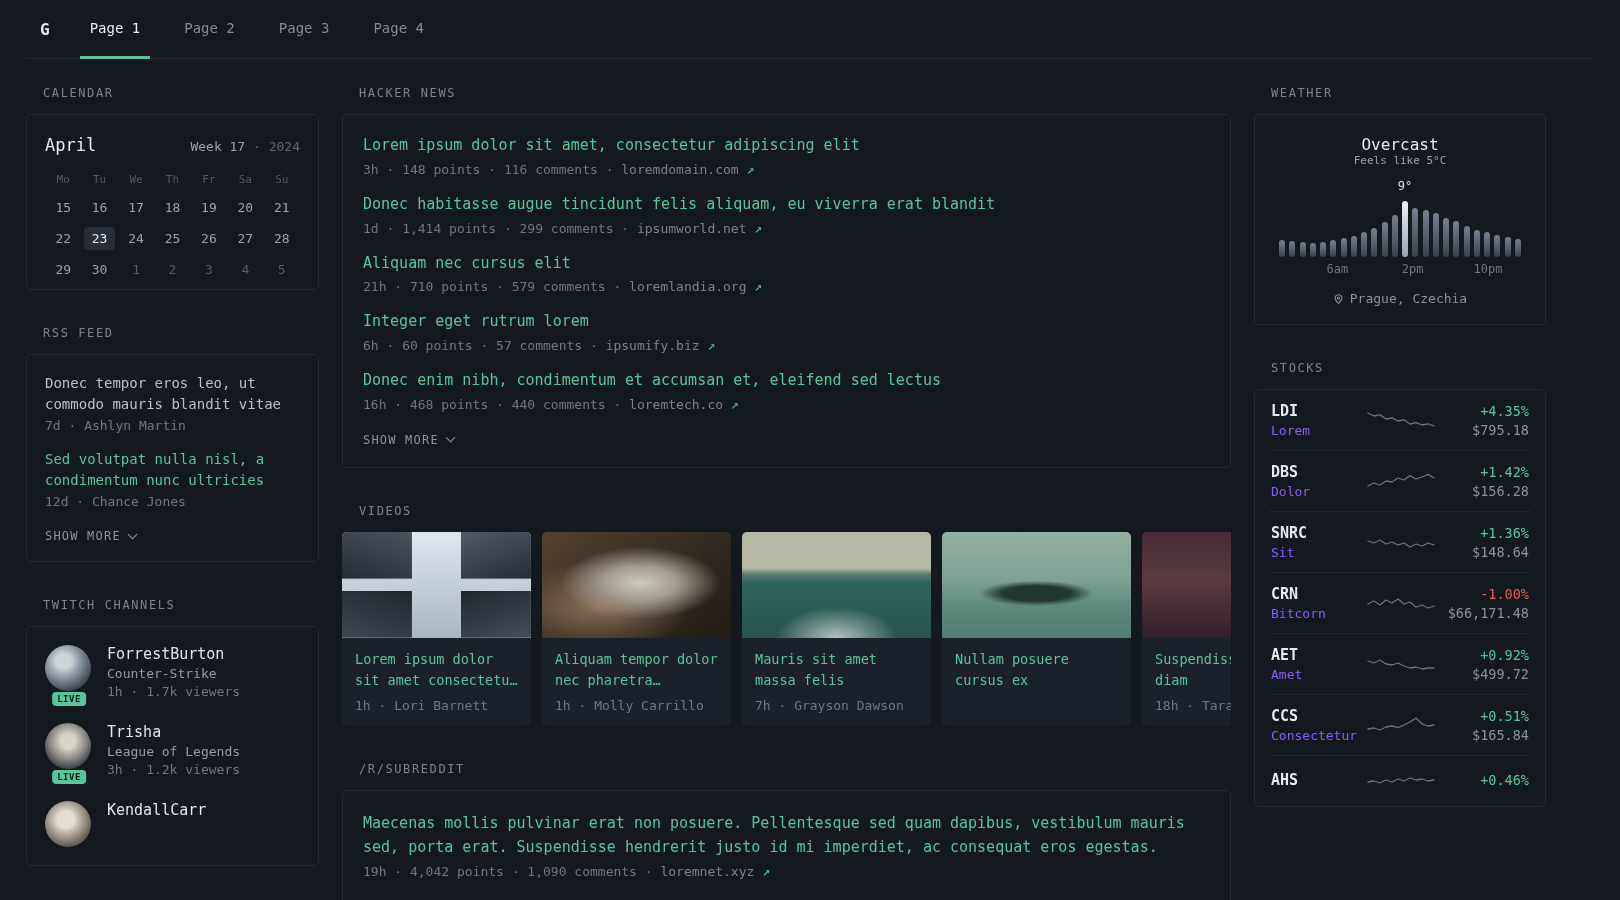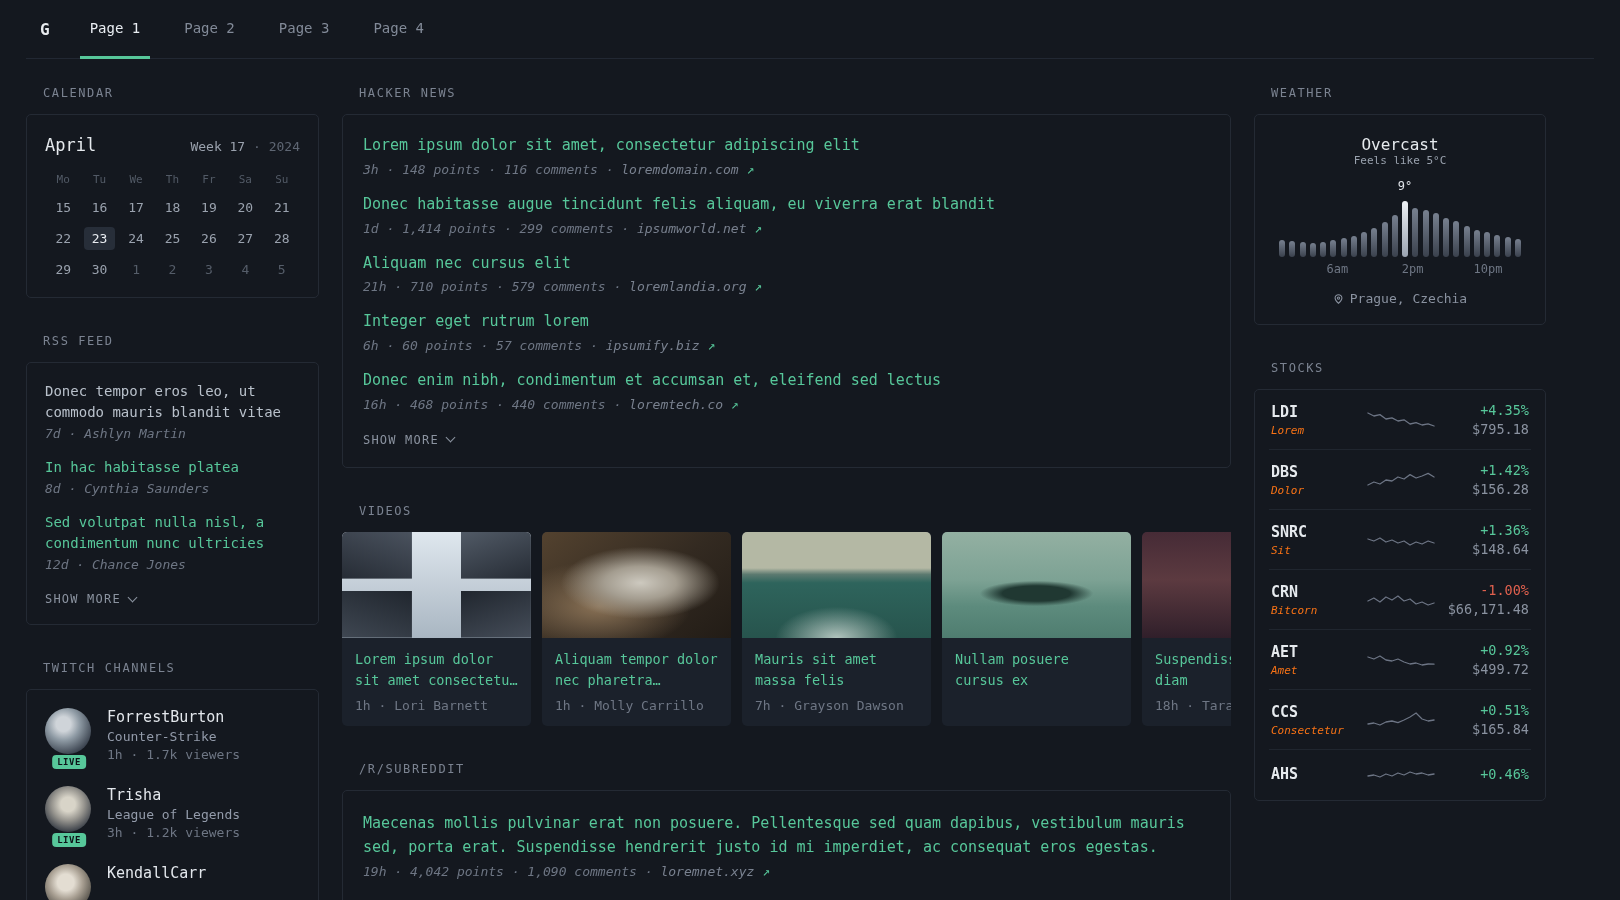--- a/index.html
+++ b/index.html
@@ -23,25 +23,25 @@
   .tab.active{color:#e9edf2;border-bottom-color:var(--accent);}
 
   
   .content{display:flex;gap:23px;padding:27px 74px 0 26px;align-items:flex-start;}
   .col-left{width:293px;flex:none;}
   .col-mid{flex:1;min-width:0;}
   .col-right{width:292px;flex:none;}
   .widget{margin-bottom:36px;}
   .widget-header{font-size:12px;font-weight:normal;letter-spacing:1.6px;color:#7b8391;margin:0 0 14px 17px;}
   .card{border:1px solid #242a34;border-radius:5px;}
-  .meta{color:#70788 6;font-style:italic;}
+  .meta{color:#70788 6;}
   .meta, .vmeta, .ch-meta{color:#6e7684;font-size:13px;}
 
   
-  .cal{padding:20px 18px 16px;}
+  .cal{padding:20px 18px 8px;}
   .cal-top{display:flex;justify-content:space-between;align-items:baseline;}
   .cal-month{font-size:17px;color:#e6eaee;}
   .cal-week{font-size:13px;color:#9aa1ad;}
   .cal-week .dim{color:#5e6673;}
   .cal-grid{display:grid;grid-template-columns:repeat(7,1fr);row-gap:8px;margin-top:18px;text-align:center;}
   .cal-wd{font-size:11px;color:#525a66;padding-bottom:2px;}
   .cal-day{font-size:13px;color:#9aa2ae;padding:4px 0;margin:0 3px;}
   .cal-day.out{color:#555d69;}
   .cal-day.today{background:#272e39;color:#e8ecf1;border-radius:4px;}
 
@@ -115,21 +115,21 @@
   .w-hours span{position:absolute;transform:translateX(-50%);font-size:12px;color:#6e7684;}
   .w-loc{margin-top:14px;color:#8a92a0;font-size:13px;display:flex;align-items:center;justify-content:center;gap:6px;}
   .pin{flex:none;}
 
   
   .stocks{padding:0 14px;}
   .stock-row{display:flex;align-items:center;gap:8px;padding:12px 2px;border-top:1px solid #20262f;}
   .stock-row:first-child{border-top:none;}
   .s-id{width:88px;flex:none;}
   .s-ticker{color:#e6eaee;font-size:15px;font-weight:bold;}
-  .s-name{color:#f97316;font-size:11px;margin-top:3px;font-style:italic;}
+  .s-name{color:#8b5cf6;font-size:13px;margin-top:3px;}
   .s-spark{flex:1;height:26px;min-width:0;}
   .s-spark polyline{fill:none;stroke:#6d7585;stroke-width:1.3;stroke-linejoin:round;stroke-linecap:round;}
   .s-right{text-align:right;width:86px;flex:none;}
   .s-change{font-size:13.5px;}
   .s-change.pos{color:var(--accent);}
   .s-change.neg{color:var(--neg);}
   .s-price{color:#8a92a0;font-size:13.5px;margin-top:3px;}
 </style>
 </head>
 <body>
@@ -191,24 +191,20 @@
           </div>
       </div>
     </section>
 
     <section class="widget">
       <h2 class="widget-header">RSS FEED</h2>
       <div class="card rss">
         <div class="rss-item">
           <a class="rss-title visited">Donec tempor eros leo, ut commodo mauris blandit vitae</a>
           <div class="meta item-meta">7d · Ashlyn Martin</div>
-        </div>
-        <div class="rss-item">
-          <a class="rss-title">In hac habitasse platea</a>
-          <div class="meta item-meta">8d · Cynthia Saunders</div>
         </div>
         <div class="rss-item">
           <a class="rss-title">Sed volutpat nulla nisl, a condimentum nunc ultricies</a>
           <div class="meta item-meta">12d · Chance Jones</div>
         </div>
         <a class="show-more">
           <span>SHOW MORE</span>
           <i class="chev"></i>
         </a>
       </div>

